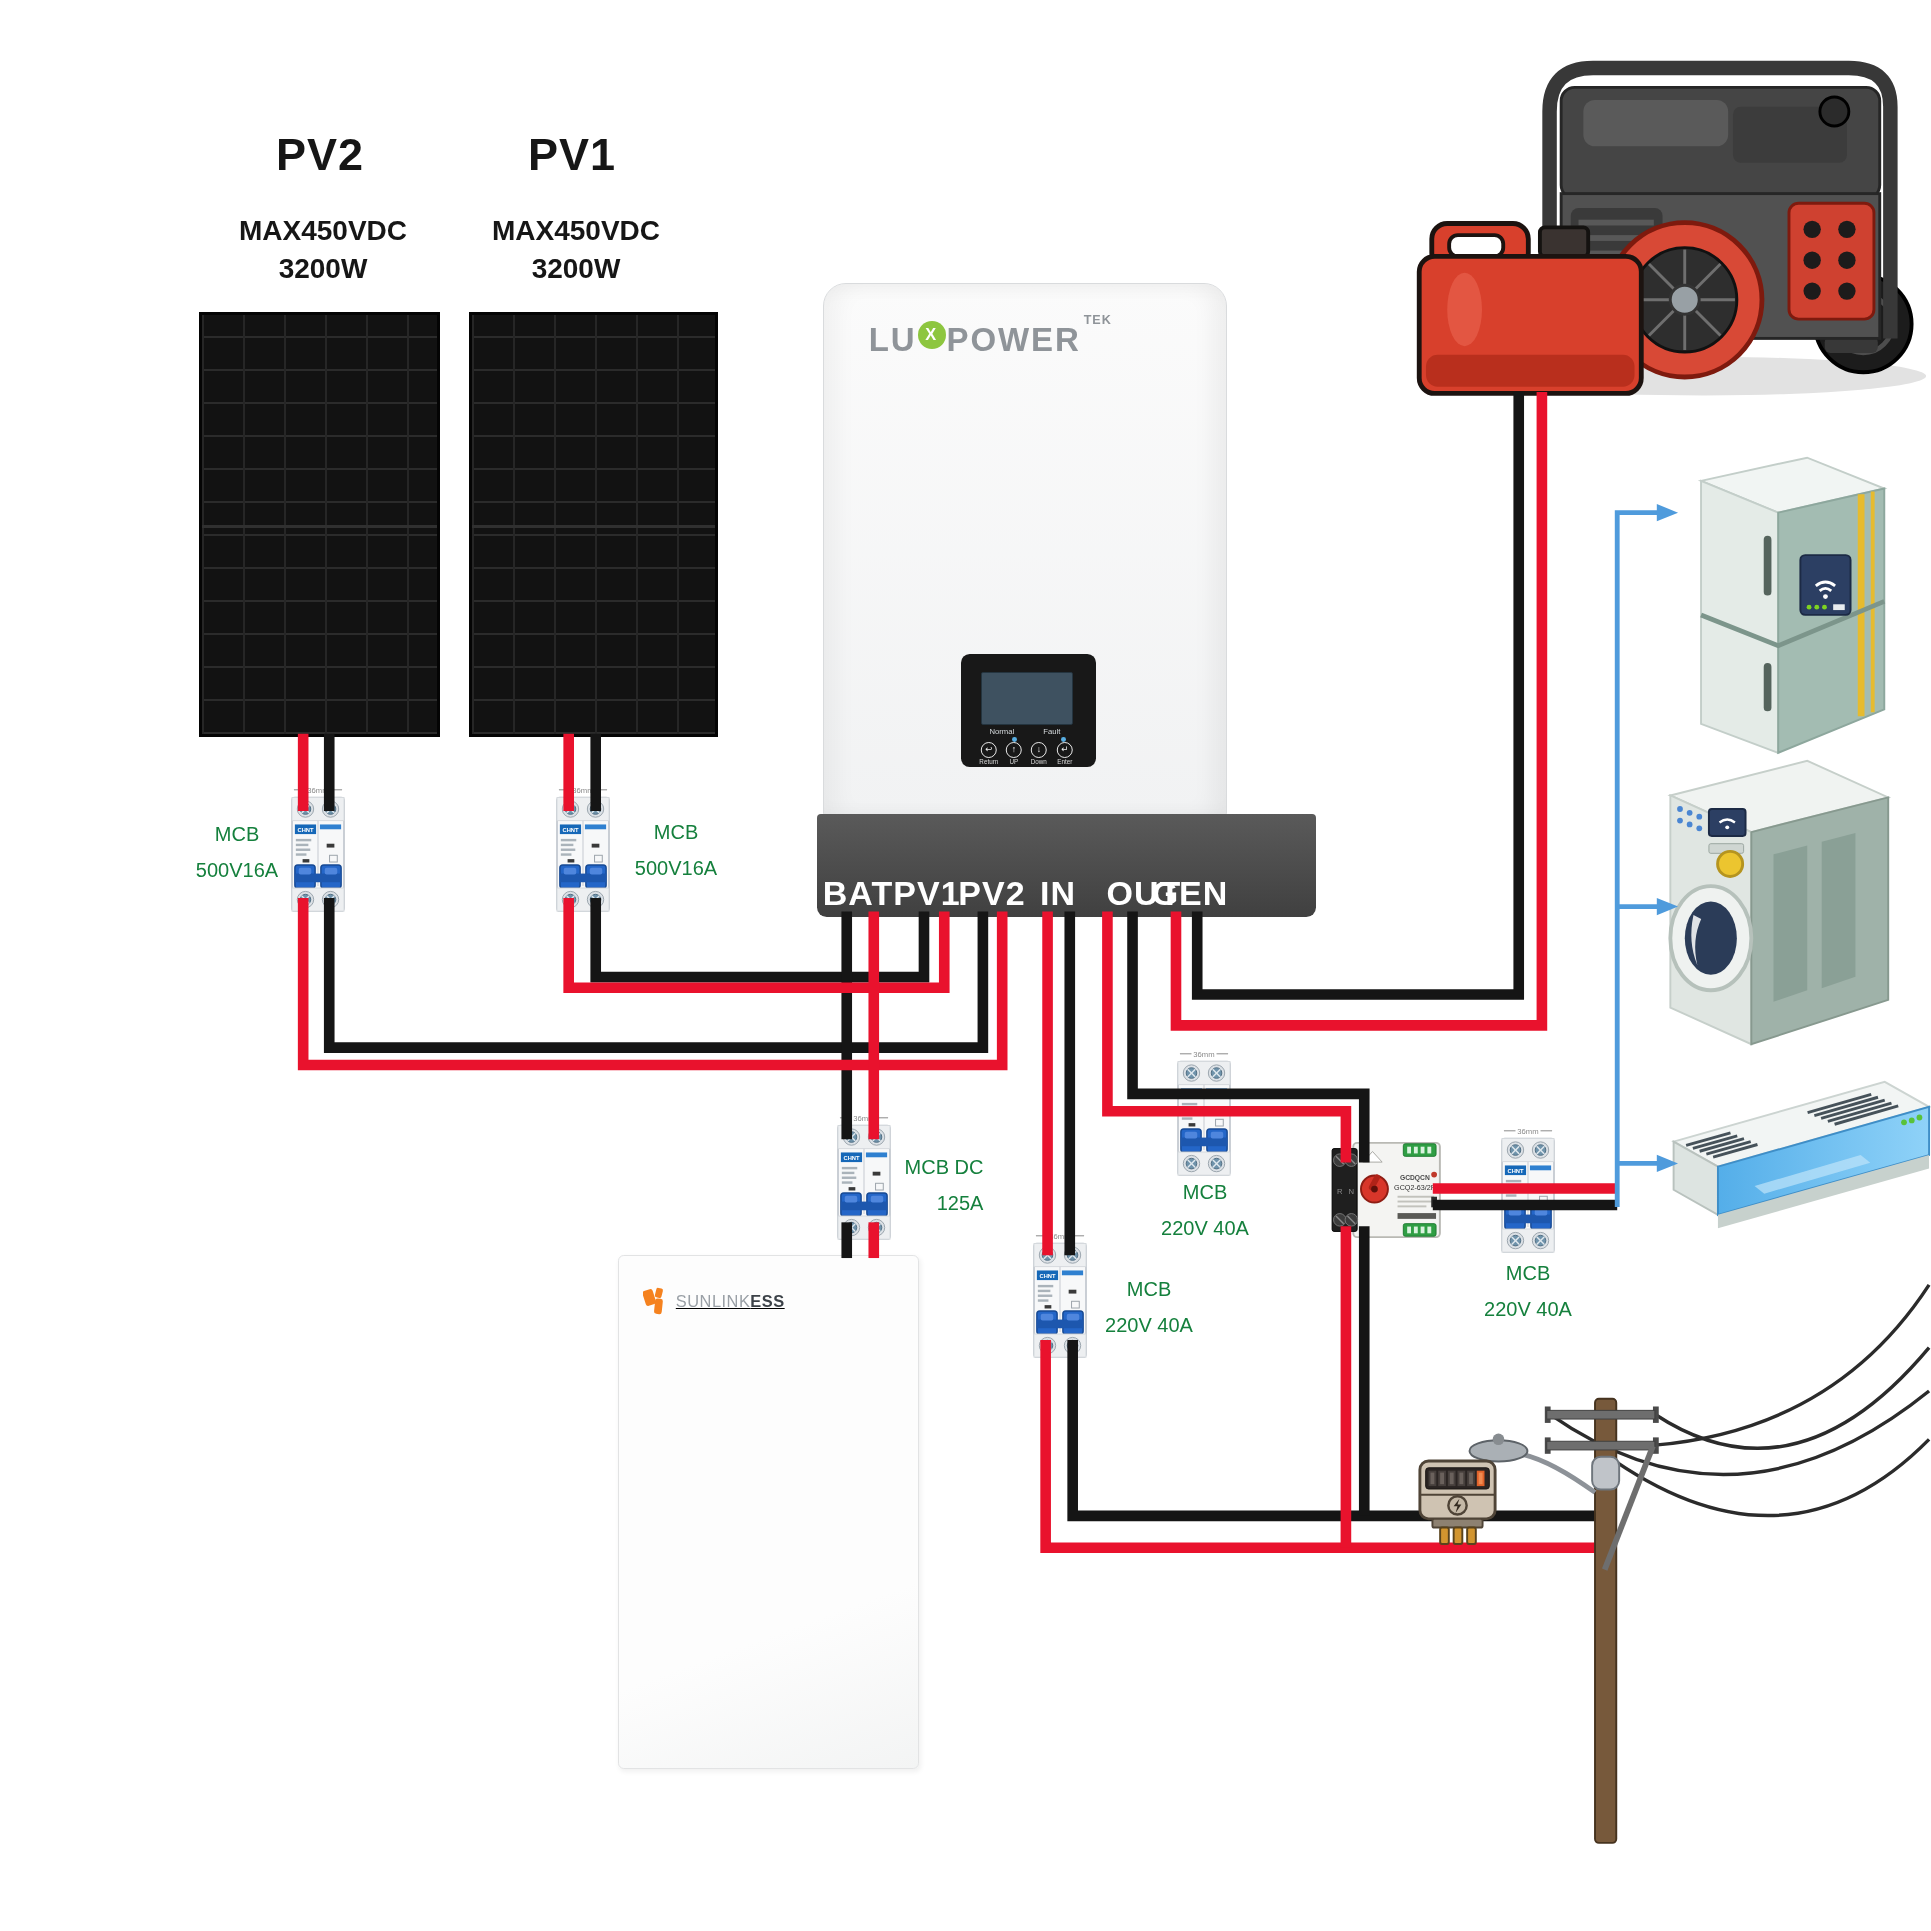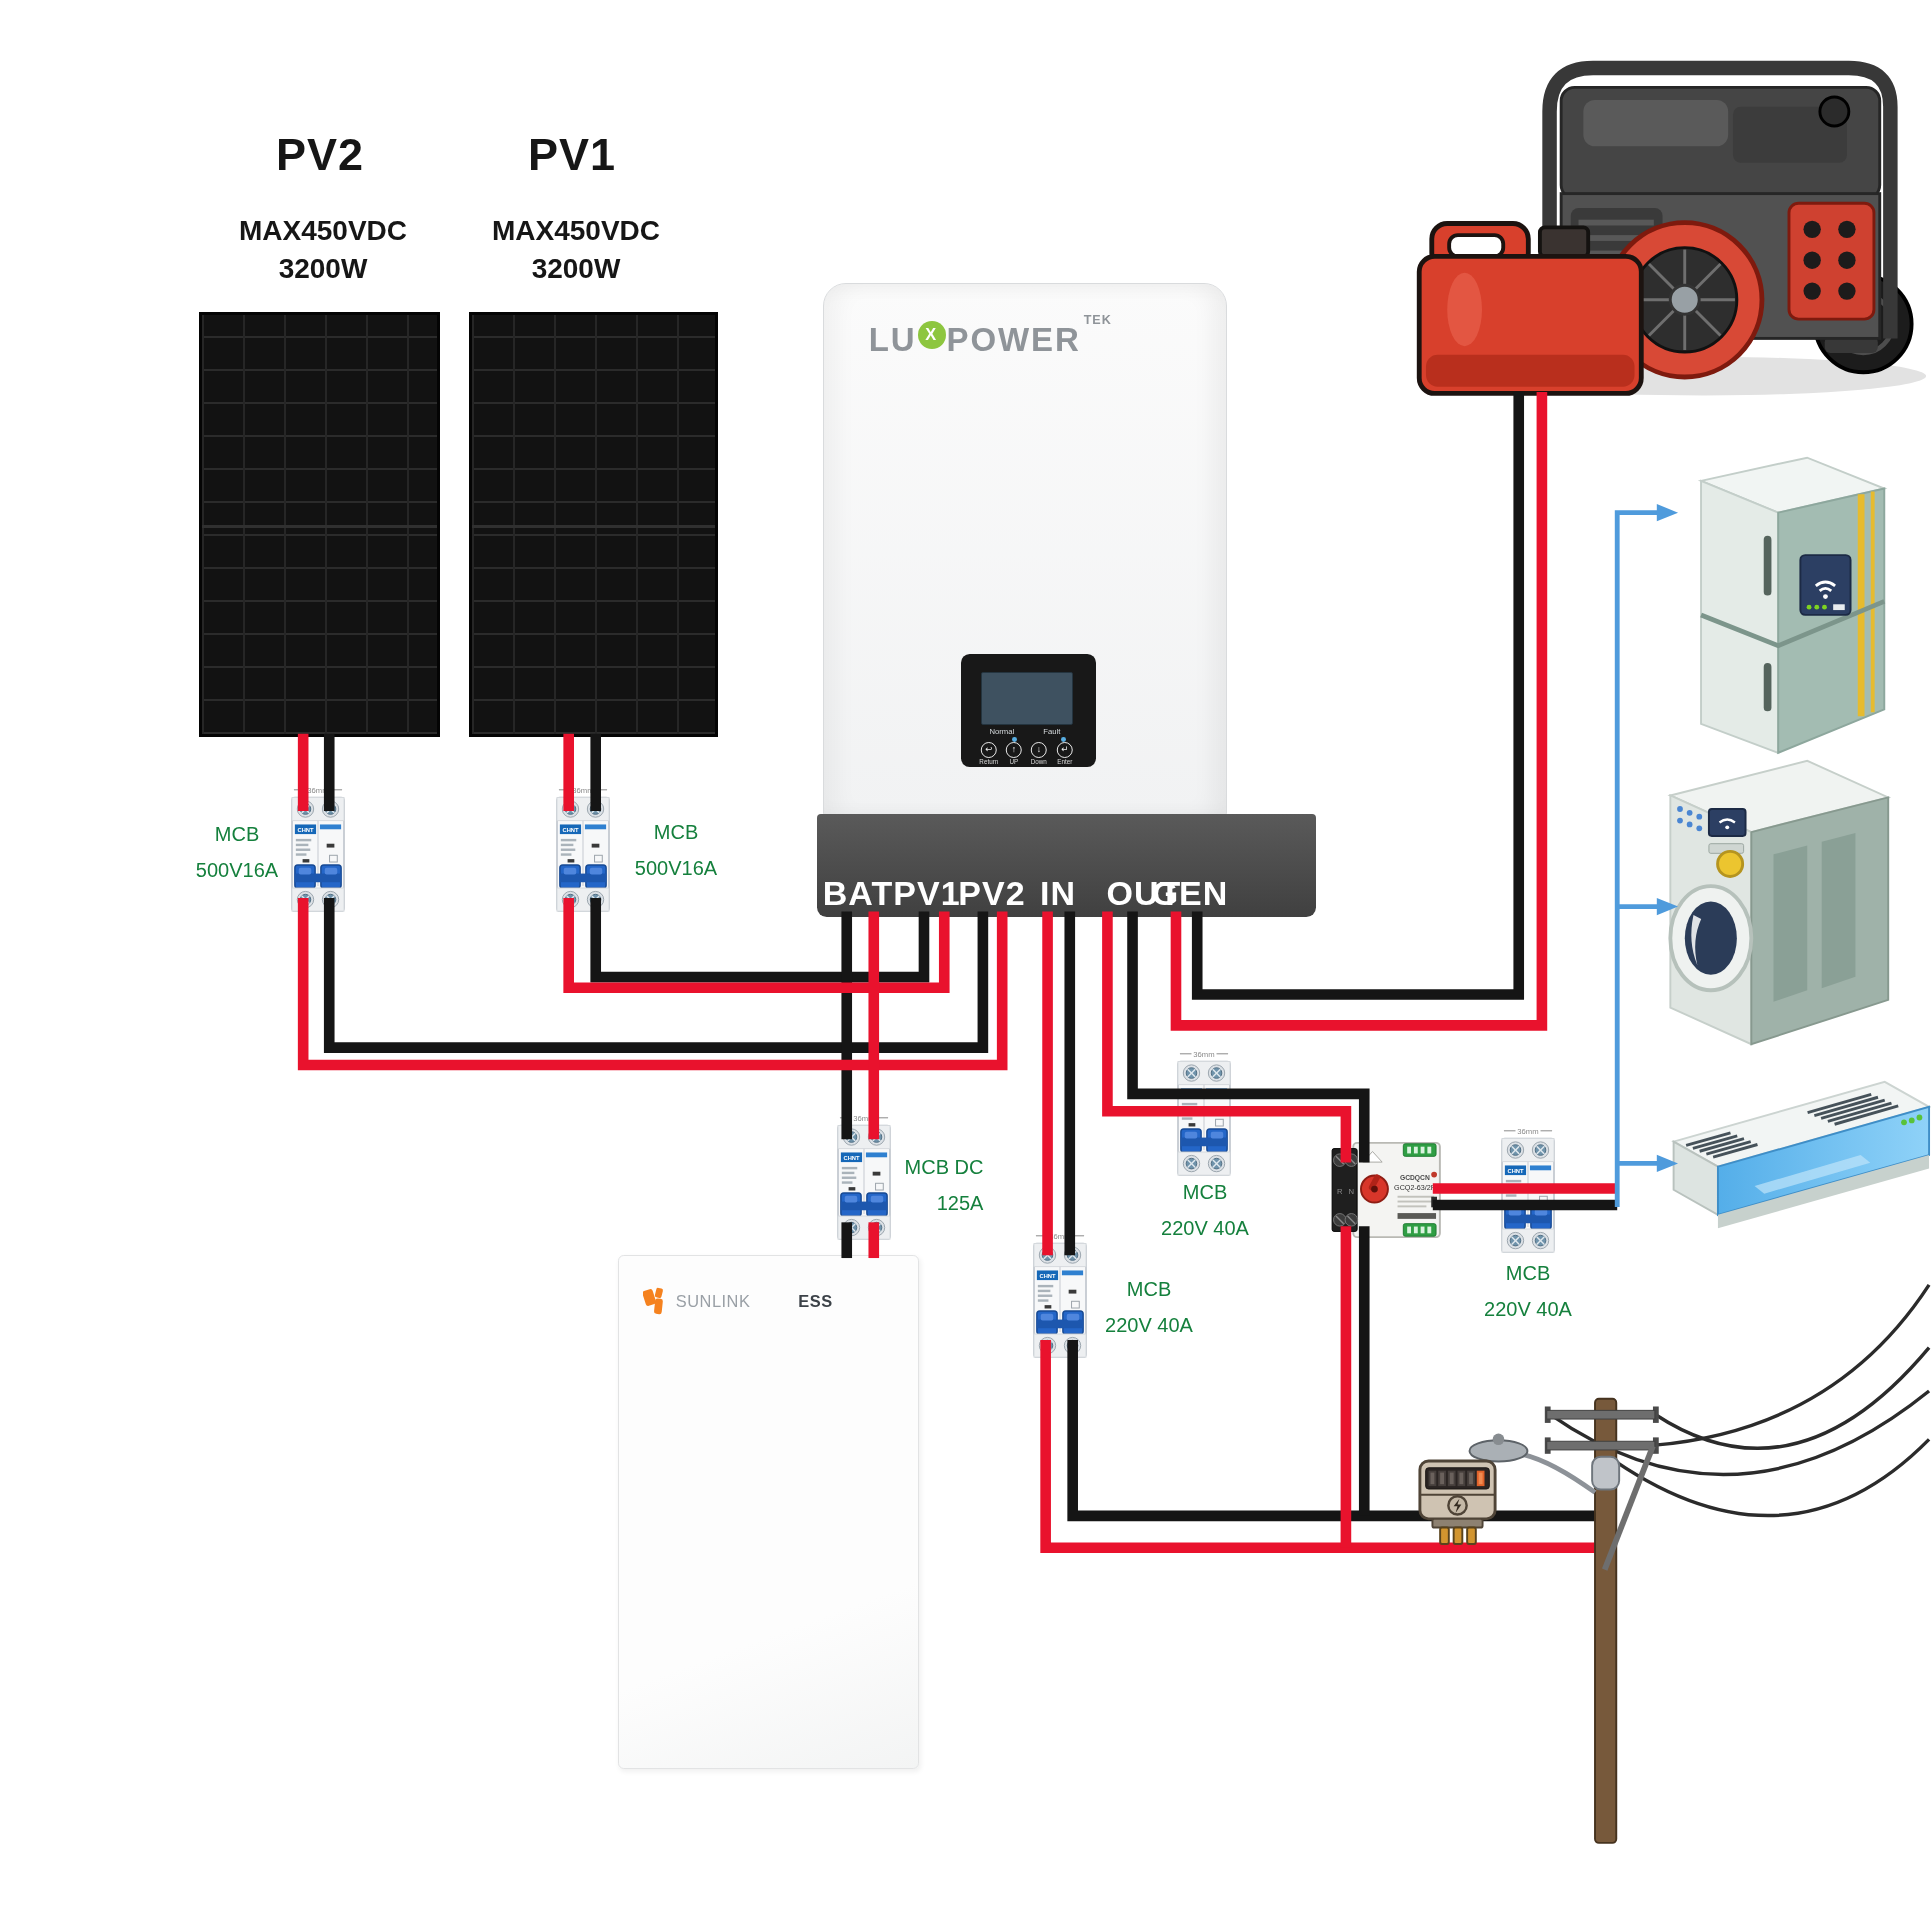--- a/index.html
+++ b/index.html
@@ -31,23 +31,23 @@
   #display{position:absolute;left:137px;top:370px;width:135px;height:113px;background:#181818;border-radius:8.7px;}
   #screen{position:absolute;left:20px;top:18.3px;width:90px;height:51px;background:#3e5160;border:1.9px solid #24343f;border-radius:1.9px;}
   .dsp-txt{position:absolute;transform:translateX(-50%);color:#d6dbde;font-size:7.7px;}
   .led{position:absolute;width:4.8px;height:4.8px;border-radius:50%;background:#58aee2;}
   .btn{position:absolute;transform:translateX(-50%);width:14.5px;height:14.5px;border:1.4px solid #e9e9e9;border-radius:50%;
        color:#eee;font-size:8.7px;line-height:13.5px;text-align:center;}
   .btn-lbl{position:absolute;transform:translateX(-50%);color:#d9d9d9;font-size:6.3px;}
   
   #battery{left:618px;top:1255px;width:299px;height:512px;background:linear-gradient(160deg,#fdfdfd 70%,#f3f4f4);
            border:1px solid #e2e3e4;border-radius:5.8px;box-shadow:1.9px 2.9px 5.8px rgba(0,0,0,.06);}
-  #bat-logo{position:absolute;left:24px;top:31px;display:flex;align-items:center;font-size:16.4px;letter-spacing:0.5px;}
+  #bat-logo{position:absolute;left:24px;top:31px;display:flex;align-items:center;font-size:16.4px;letter-spacing:0.5px;text-decoration:underline;}
   #bat-logo .p1{color:#9aa0a6;font-weight:normal;}
-  #bat-logo .p2{color:#3c4248;font-weight:bold;margin-left:48px;}
+  #bat-logo .p2{color:#3c4248;font-weight:bold;}
   .wire-layer{position:absolute;left:0;top:0;z-index:20;pointer-events:none;}
   .comp{z-index:10;}
   .top-layer{z-index:30;}
   .txt-layer{z-index:40;}
 </style>
 </head>
 <body>
 
 <div id="canvas">
 

